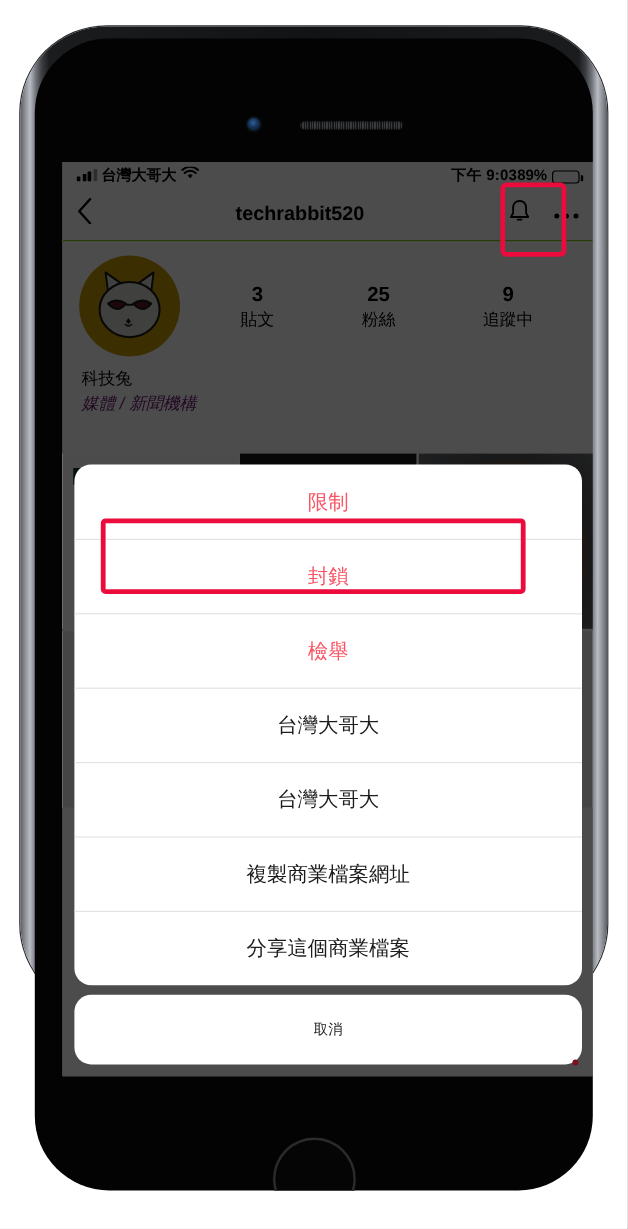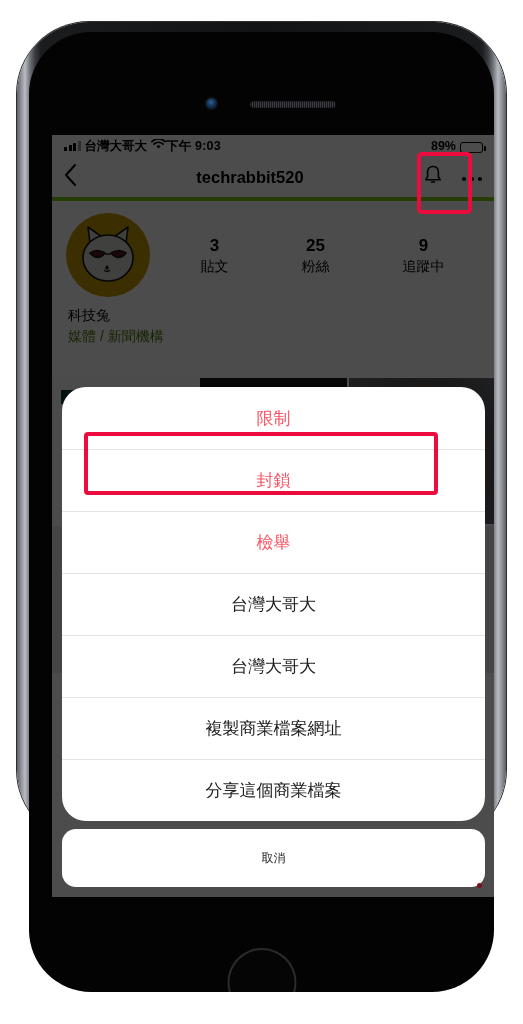--- a/index.html
+++ b/index.html
@@ -70,21 +70,21 @@
     color: #000;
   }
 
   
   .statusbar {
     height: 22px; display: flex; align-items: center;
     padding: 0 12px; font-size: 12.5px; font-weight: bold;
     color: #000;
   }
   .sb-left { display: flex; align-items: center; gap: 4px; }
-  .sb-center { flex: 1; text-align: left; letter-spacing: .2px; }
+  .sb-center { flex: 1; text-align: right; letter-spacing: .2px; }
   .sb-right { display: flex; align-items: flex-end; gap: 4px; }
   .signal { display: flex; align-items: flex-end; gap: 1.5px; height: 10px; }
   .signal i { width: 3px; background: #000; border-radius: .5px; display: block; }
   .signal i:nth-child(1){ height: 4px; }
   .signal i:nth-child(2){ height: 6px; }
   .signal i:nth-child(3){ height: 8px; }
   .signal i:nth-child(4){ height: 10px; background: #9a9a9a; }
   .carrier { font-size: 12.5px; font-weight: bold; }
   .battery-shell {
     width: 23px; height: 11px; border: 1.4px solid #000;
@@ -92,38 +92,38 @@
   }
   .battery-fill { height: 100%; width: 89%; background: #000; border-radius: 1px; }
   .battery-cap {
     position: absolute; right: -3.5px; top: 3px;
     width: 2px; height: 5px; background: #000; border-radius: 0 1px 1px 0;
   }
 
   
   .navbar {
     height: 44px; display: flex; align-items: center;
-    padding: 0 12px; border-bottom: 4px solid #84cc16;
+    padding: 0 12px; border-bottom: 1px solid #84cc16;
   }
   .nav-title { flex: 1; text-align: center; font-size: 16.5px; font-weight: bold; }
   .nav-actions { display: flex; align-items: center; gap: 18px; }
 
   
   .profile-top { display: flex; align-items: center; padding: 12px 14px 0 14px; }
   .avatar {
     width: 84px; height: 84px; border-radius: 50%;
     background: #c79a06; flex: none; position: relative; overflow: hidden;
   }
   .stats { flex: 1; display: flex; justify-content: space-around; padding-left: 14px; }
   .stat { text-align: center; }
   .stat-num { font-size: 17px; font-weight: bold; line-height: 1.25; }
   .stat-label { font-size: 14px; line-height: 1.3; }
   .bio { padding: 8px 16px 0 16px; }
   .bio-name { font-size: 14px; font-weight: normal; line-height: 1.5; }
-  .bio-cat { font-size: 14px; color: #4d7c0f; line-height: 1.5; }
+  .bio-cat { font-size: 14px; color: #701a75; line-height: 1.5; font-style: italic; }
   .bio-line3 { font-size: 14px; line-height: 1.5; }
 
   
   .grid { display: grid; grid-template-columns: repeat(3, 1fr); gap: 2px; margin-top: 10px; }
   .cell { aspect-ratio: 1 / 1; background: #e6e6e6; overflow: hidden; position: relative; }
   .cell.doc { background: #fbfbfb; }
   .cell.doc::before {
     content: ""; position: absolute; left: 6%; right: 6%; top: 8%;
     height: 10%; background: #0b3c3a;
   }
@@ -139,21 +139,21 @@
   .cell.dark { background: #1a1a1a; }
 
   
   #dim { position: absolute; inset: 0; background: rgba(0,0,0,0.70); }
 
   
   .sheet-wrap {
     position: absolute; left: 10px; right: 10px; bottom: 10px;
   }
   .sheet {
-    background: #ffffff; border-radius: 24px; overflow: hidden;
+    background: #ffffff; border-radius: 14px; overflow: hidden;
   }
   .sheet-item {
     height: 62px; display: flex; align-items: center; justify-content: center;
     font-size: 17px; color: #1c1c1e; position: relative;
     border-top: 1px solid #e3e3e3;
   }
   .sheet-item:first-child { border-top: none; }
   .sheet-item.danger { color: #fa5464; }
   .cancel-btn {
     margin-top: 8px; height: 58px; background: #ffffff; border-radius: 14px;

